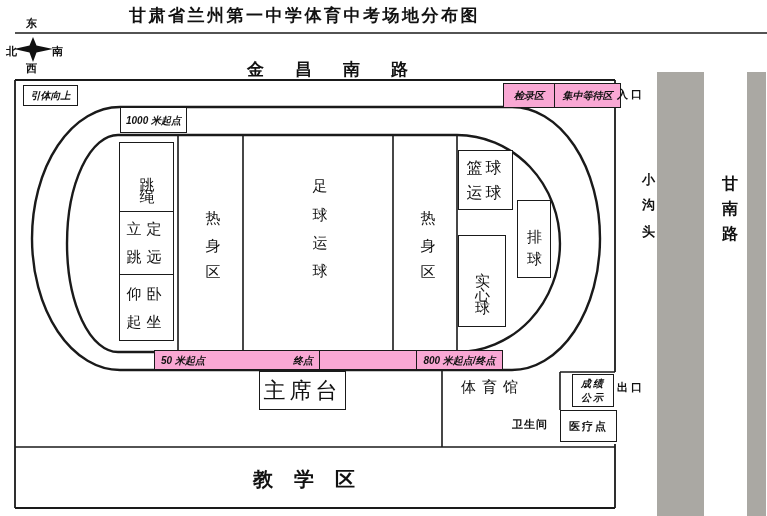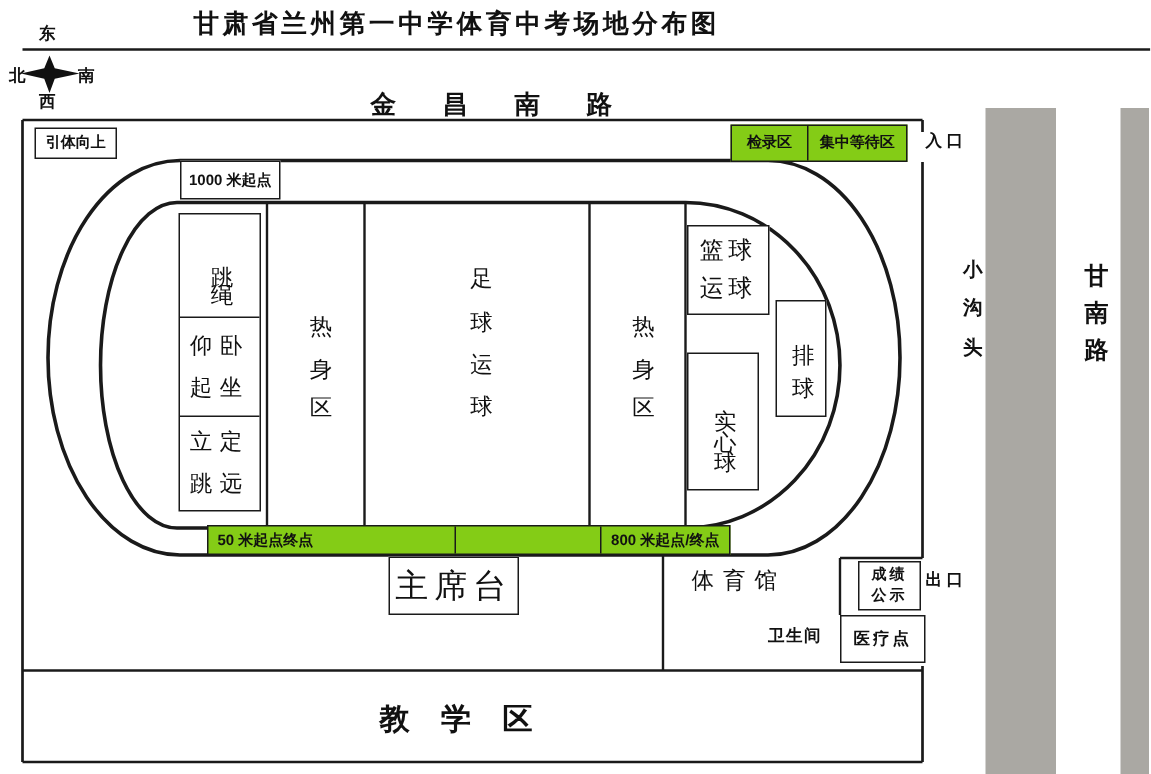--- a/index.html
+++ b/index.html
@@ -6,29 +6,29 @@
   #stage{
     position:relative;width:767px;height:516px;background:#fff;overflow:hidden;
     font-family:"Liberation Sans","DejaVu Sans",sans-serif;color:#111;
   }
   .abs{position:absolute;}
   svg.lines{position:absolute;left:0;top:0;}
   .box{
     position:absolute;border:1.5px solid #1a1a1a;background:#fff;box-sizing:border-box;
     display:flex;align-items:center;justify-content:center;text-align:center;
   }
-  .sm{font-size:10px;font-weight:700;line-height:1.1;}
+  .sm{font-size:10px;font-weight:700;line-height:1.1;font-style:italic;}
   .sm11{font-size:11px;font-weight:700;line-height:1.1;}
   .pre{white-space:pre-line;}
   .vtext{writing-mode:vertical-rl;text-orientation:upright;display:inline-block;}
   .bar{position:absolute;background:#aaa8a3;top:72px;height:444px;}
   .cellcol{position:absolute;box-sizing:border-box;border:1.5px solid #1a1a1a;background:#fff;display:flex;flex-direction:column;}
   .cellcol .cell{box-sizing:border-box;display:flex;align-items:center;justify-content:center;text-align:center;flex:0 0 auto;}
   .cellcol .cell + .cell{border-top:1.5px solid #1a1a1a;}
-  .grouprow{position:absolute;box-sizing:border-box;border:1.5px solid #1a1a1a;background:#84cc16;display:flex;}
+  .grouprow{position:absolute;box-sizing:border-box;border:1.5px solid #1a1a1a;background:#f9a8d4;display:flex;margin-left:16px;}
   .grouprow .gcell{box-sizing:border-box;display:flex;align-items:center;justify-content:center;}
   .grouprow .gcell + .gcell{border-left:1.5px solid #1a1a1a;}
 </style>
 </head>
 <body>
 
 <div id="stage">
 
   <svg class="lines" width="767" height="516" viewBox="0 0 767 516">
 
@@ -69,24 +69,24 @@
     <div class="gcell sm" style="flex:1;">集中等待区</div>
   </div>
 
   <div class="abs sm11" style="left:617px;top:88px;white-space:nowrap;">入 口</div>
   <div class="abs sm11" style="left:617px;top:381px;white-space:nowrap;">出 口</div>
 
   <div class="cellcol" style="left:119px;top:142px;width:55px;height:199px;font-size:15px;">
     <div class="cell" style="height:68px;">
       <span class="vtext" style="letter-spacing:12px;">跳绳</span>
     </div>
+    <div class="cell pre" style="flex:1;line-height:28px;letter-spacing:5px;">立定
+跳远</div>
     <div class="cell pre" style="height:66px;line-height:28px;letter-spacing:5px;">仰卧
 起坐</div>
-    <div class="cell pre" style="flex:1;line-height:28px;letter-spacing:5px;">立定
-跳远</div>
   </div>
 
   <div class="abs" style="left:203px;top:199px;font-size:15px;">
     <span class="vtext" style="letter-spacing:27px;">热身区</span>
   </div>
   <div class="abs" style="left:310px;top:167px;font-size:15px;">
     <span class="vtext" style="letter-spacing:28px;">足球运球</span>
   </div>
   <div class="abs" style="left:418px;top:199px;font-size:15px;">
     <span class="vtext" style="letter-spacing:27px;">热身区</span>
@@ -95,21 +95,21 @@
   <div class="box pre" style="left:458px;top:150px;width:55px;height:60px;font-size:16px;line-height:25px;letter-spacing:3px;">篮球
 运球</div>
   <div class="box" style="left:517px;top:200px;width:34px;height:78px;font-size:15px;">
     <span class="vtext" style="letter-spacing:22px;">排球</span>
   </div>
   <div class="box" style="left:458px;top:235px;width:48px;height:92px;font-size:15px;">
     <span class="vtext" style="letter-spacing:14px;">实心球</span>
   </div>
 
   <div class="grouprow" style="left:138px;top:350px;width:349px;height:20px;">
-    <div class="gcell sm" style="width:164px;justify-content:flex-start;padding:0 6px;">
+    <div class="gcell sm" style="width:164px;justify-content:space-between;padding:0 6px;">
       <span>50 米起点</span>
       <span>终点</span>
     </div>
     <div class="gcell" style="width:97px;"></div>
     <div class="gcell sm" style="flex:1;">800 米起点/终点</div>
   </div>
 
   <div class="box" style="left:259px;top:371px;width:87px;height:39px;font-size:22px;letter-spacing:4px;">主席台</div>
   <div class="abs" style="left:461px;top:378px;font-size:15px;font-weight:400;letter-spacing:6px;white-space:nowrap;">体育馆</div>
   <div class="abs sm11" style="left:512px;top:418px;letter-spacing:1px;">卫生间</div>

